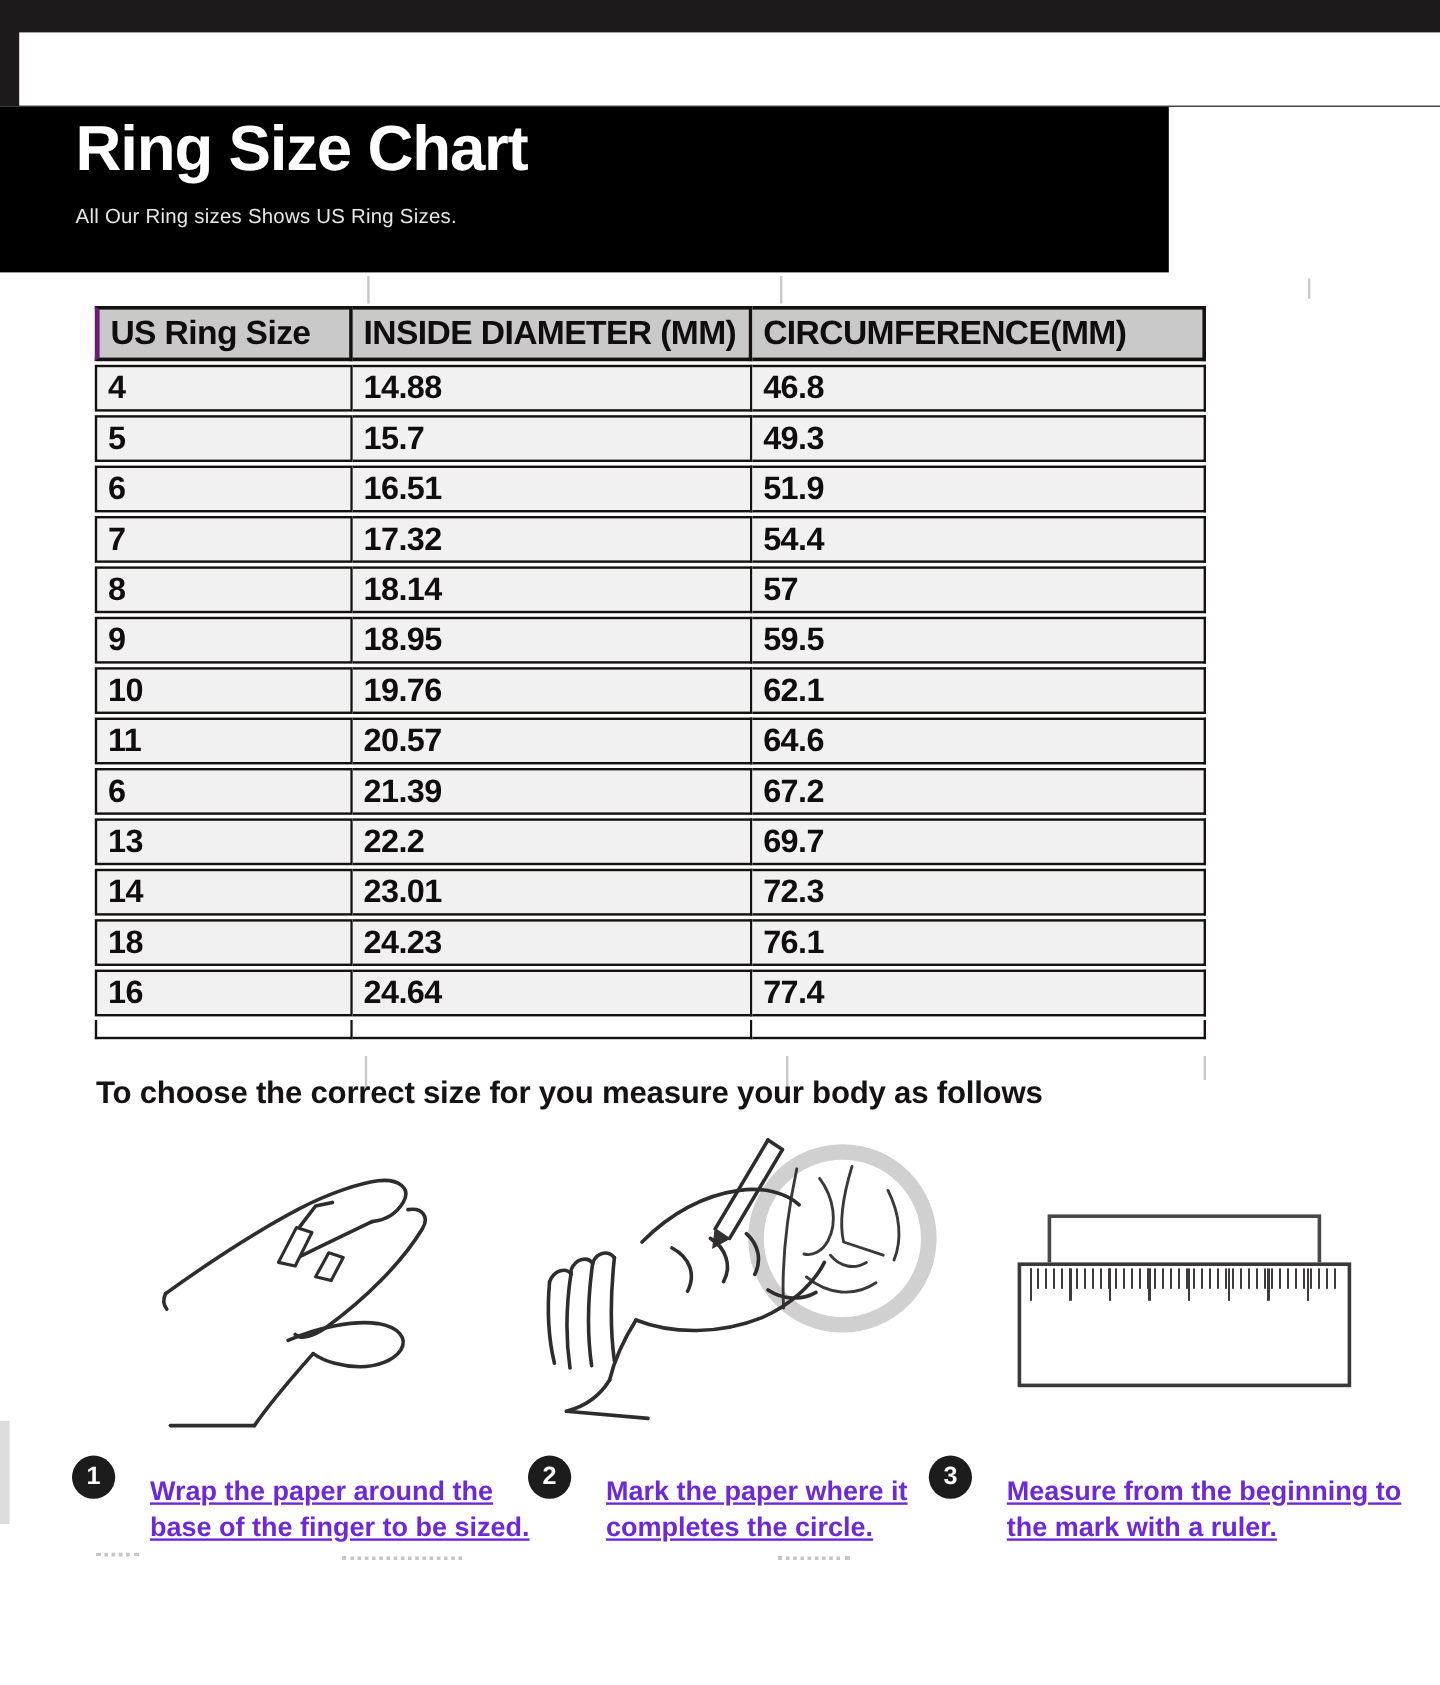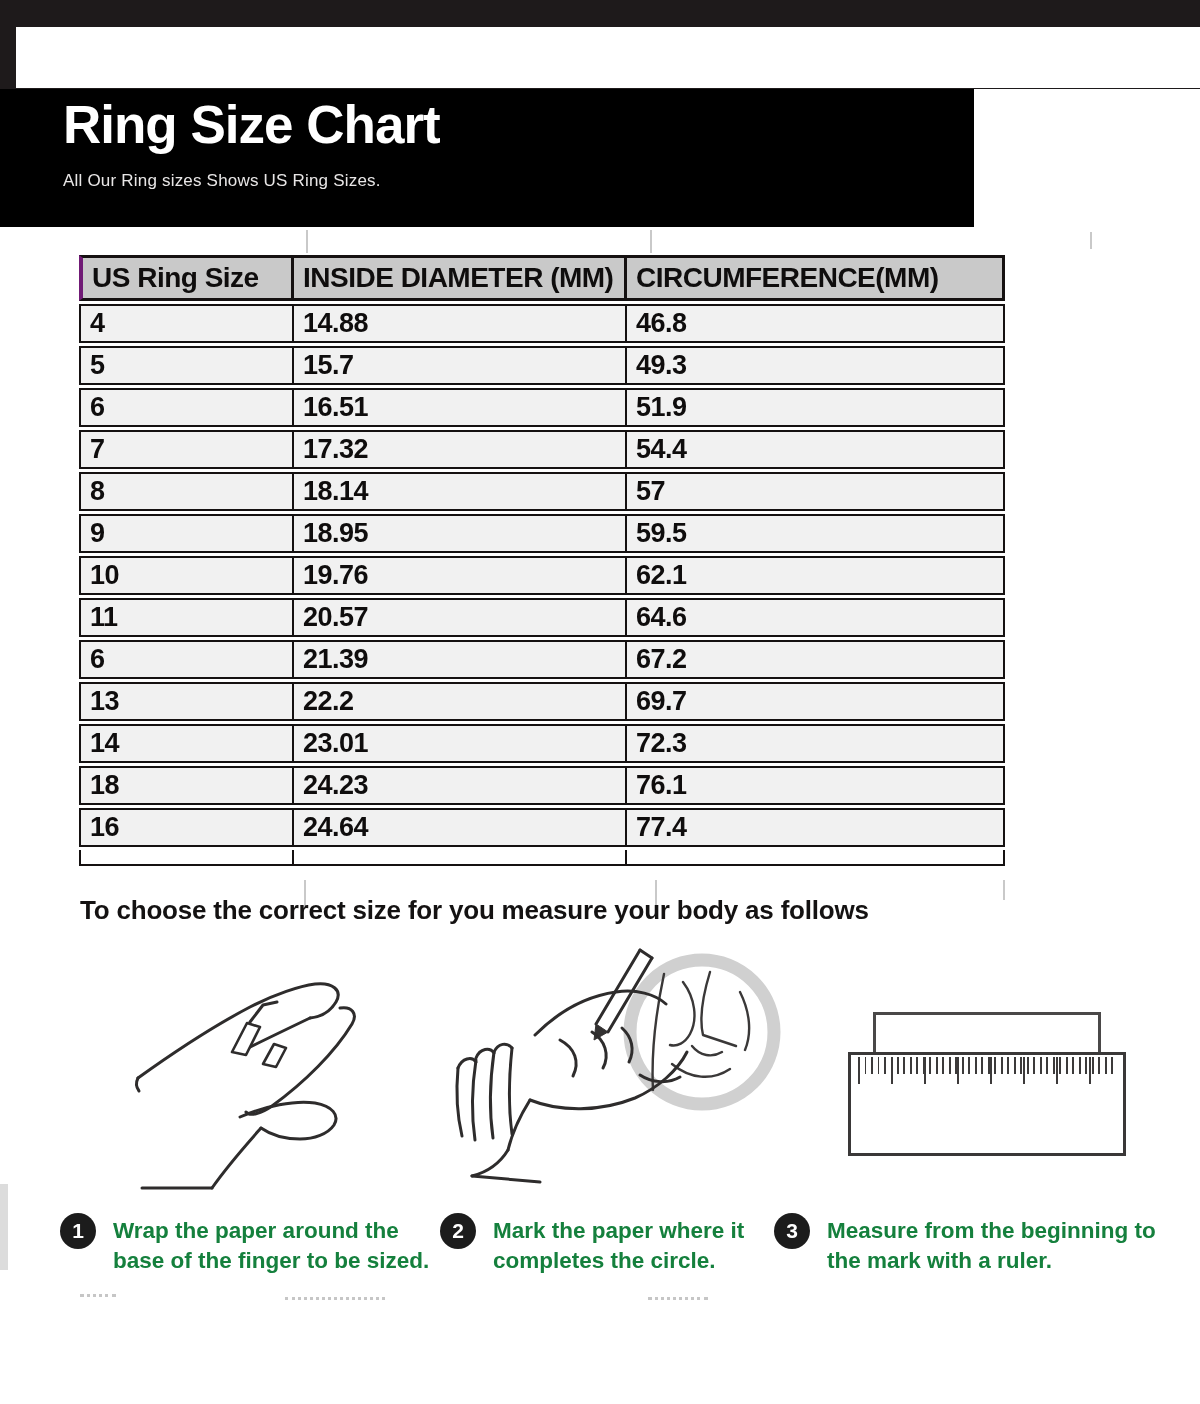--- a/index.html
+++ b/index.html
@@ -59,21 +59,21 @@
   .ticks-minor{position:absolute;top:2px;left:7px;right:7px;height:17px;
     background:repeating-linear-gradient(to right,#3c3a3a 0 1.6px,transparent 1.6px 6.5px);}
   .ticks-major{position:absolute;top:2px;left:7px;right:7px;height:27px;
     background:repeating-linear-gradient(to right,#3c3a3a 0 2px,transparent 2px 33px);}
   
   .caption{position:absolute;display:flex;gap:13px;align-items:flex-start;}
   .step-badge{
     flex:0 0 auto;width:36px;height:36px;border-radius:50%;background:#1c1c1c;margin-top:1px;
     color:#ffffff;font-size:21px;font-weight:700;display:flex;align-items:center;justify-content:center;
   }
-  .caption-text{margin:4px;font-size:22.5px;font-weight:700;color:#15803d;line-height:1.32;}
+  .caption-text{margin:16px;font-size:22.5px;font-weight:700;color:#6d28d9;line-height:1.32;text-decoration:underline;}
   .caption-text span{display:block;}
   .cap-1{left:60px;top:1212px;}
   .cap-2{left:440px;top:1212px;}
   .cap-3{left:774px;top:1212px;}
 </style>
 </head>
 <body>
 
 <div class="page">
 

